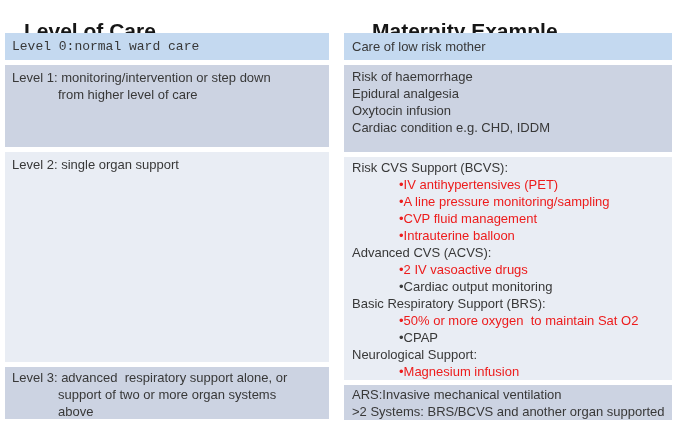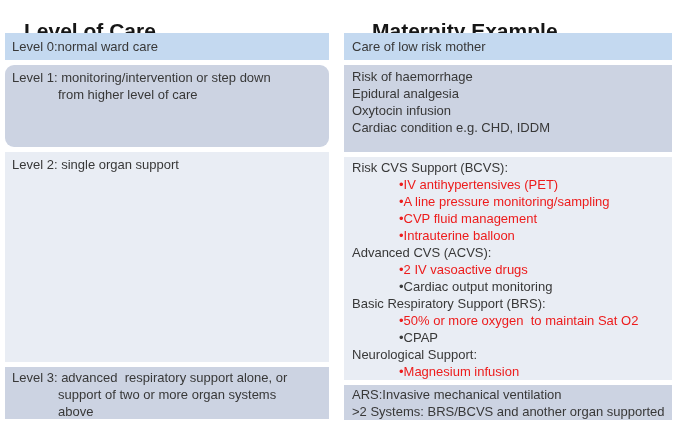--- a/index.html
+++ b/index.html
@@ -17,22 +17,22 @@
   .row {
     position:absolute; box-sizing:border-box;
     font-size:13px; line-height:17px; color:var(--body-text);
   }
   .line { white-space:pre-wrap; }
   .indent { padding-left:46px; }
   .bullet { padding-left:47px; }
   .red { color:var(--red-text); }
 
   
-  .l0 { left:5px; top:33px;  width:324px; height:27px;  background:var(--row-blue);  padding:5px 0 0 7px; }
-  .l1 { left:5px; top:65px;  width:324px; height:82px;  background:var(--row-slate); padding:4px 0 0 7px;border-radius:9px; }
+  .l0 { left:5px; top:33px;  width:324px; height:27px;  background:var(--row-blue);  padding:5px 0 0 7px;font-family:Liberation Mono, monospace; }
+  .l1 { left:5px; top:65px;  width:324px; height:82px;  background:var(--row-slate); padding:4px 0 0 7px; }
   .l2 { left:5px; top:152px; width:324px; height:210px; background:var(--row-pale);  padding:4px 0 0 7px; }
   .l3 { left:5px; top:367px; width:324px; height:52px;  background:var(--row-slate); padding:2px 12px 0 7px; }
 
   
   .m0 { left:344px; top:33px;  width:328px; height:27px;  background:var(--row-blue);  padding:5px 0 0 8px; }
   .m1 { left:344px; top:65px;  width:328px; height:87px;  background:var(--row-slate); padding:3px 0 0 8px; }
   .m2 { left:344px; top:157px; width:328px; height:223px; background:var(--row-pale);  padding:2px 0 0 8px; }
   .m3 { left:344px; top:385px; width:328px; height:35px;  background:var(--row-slate); padding:1px 0 0 8px; }
 </style>
 </head>

